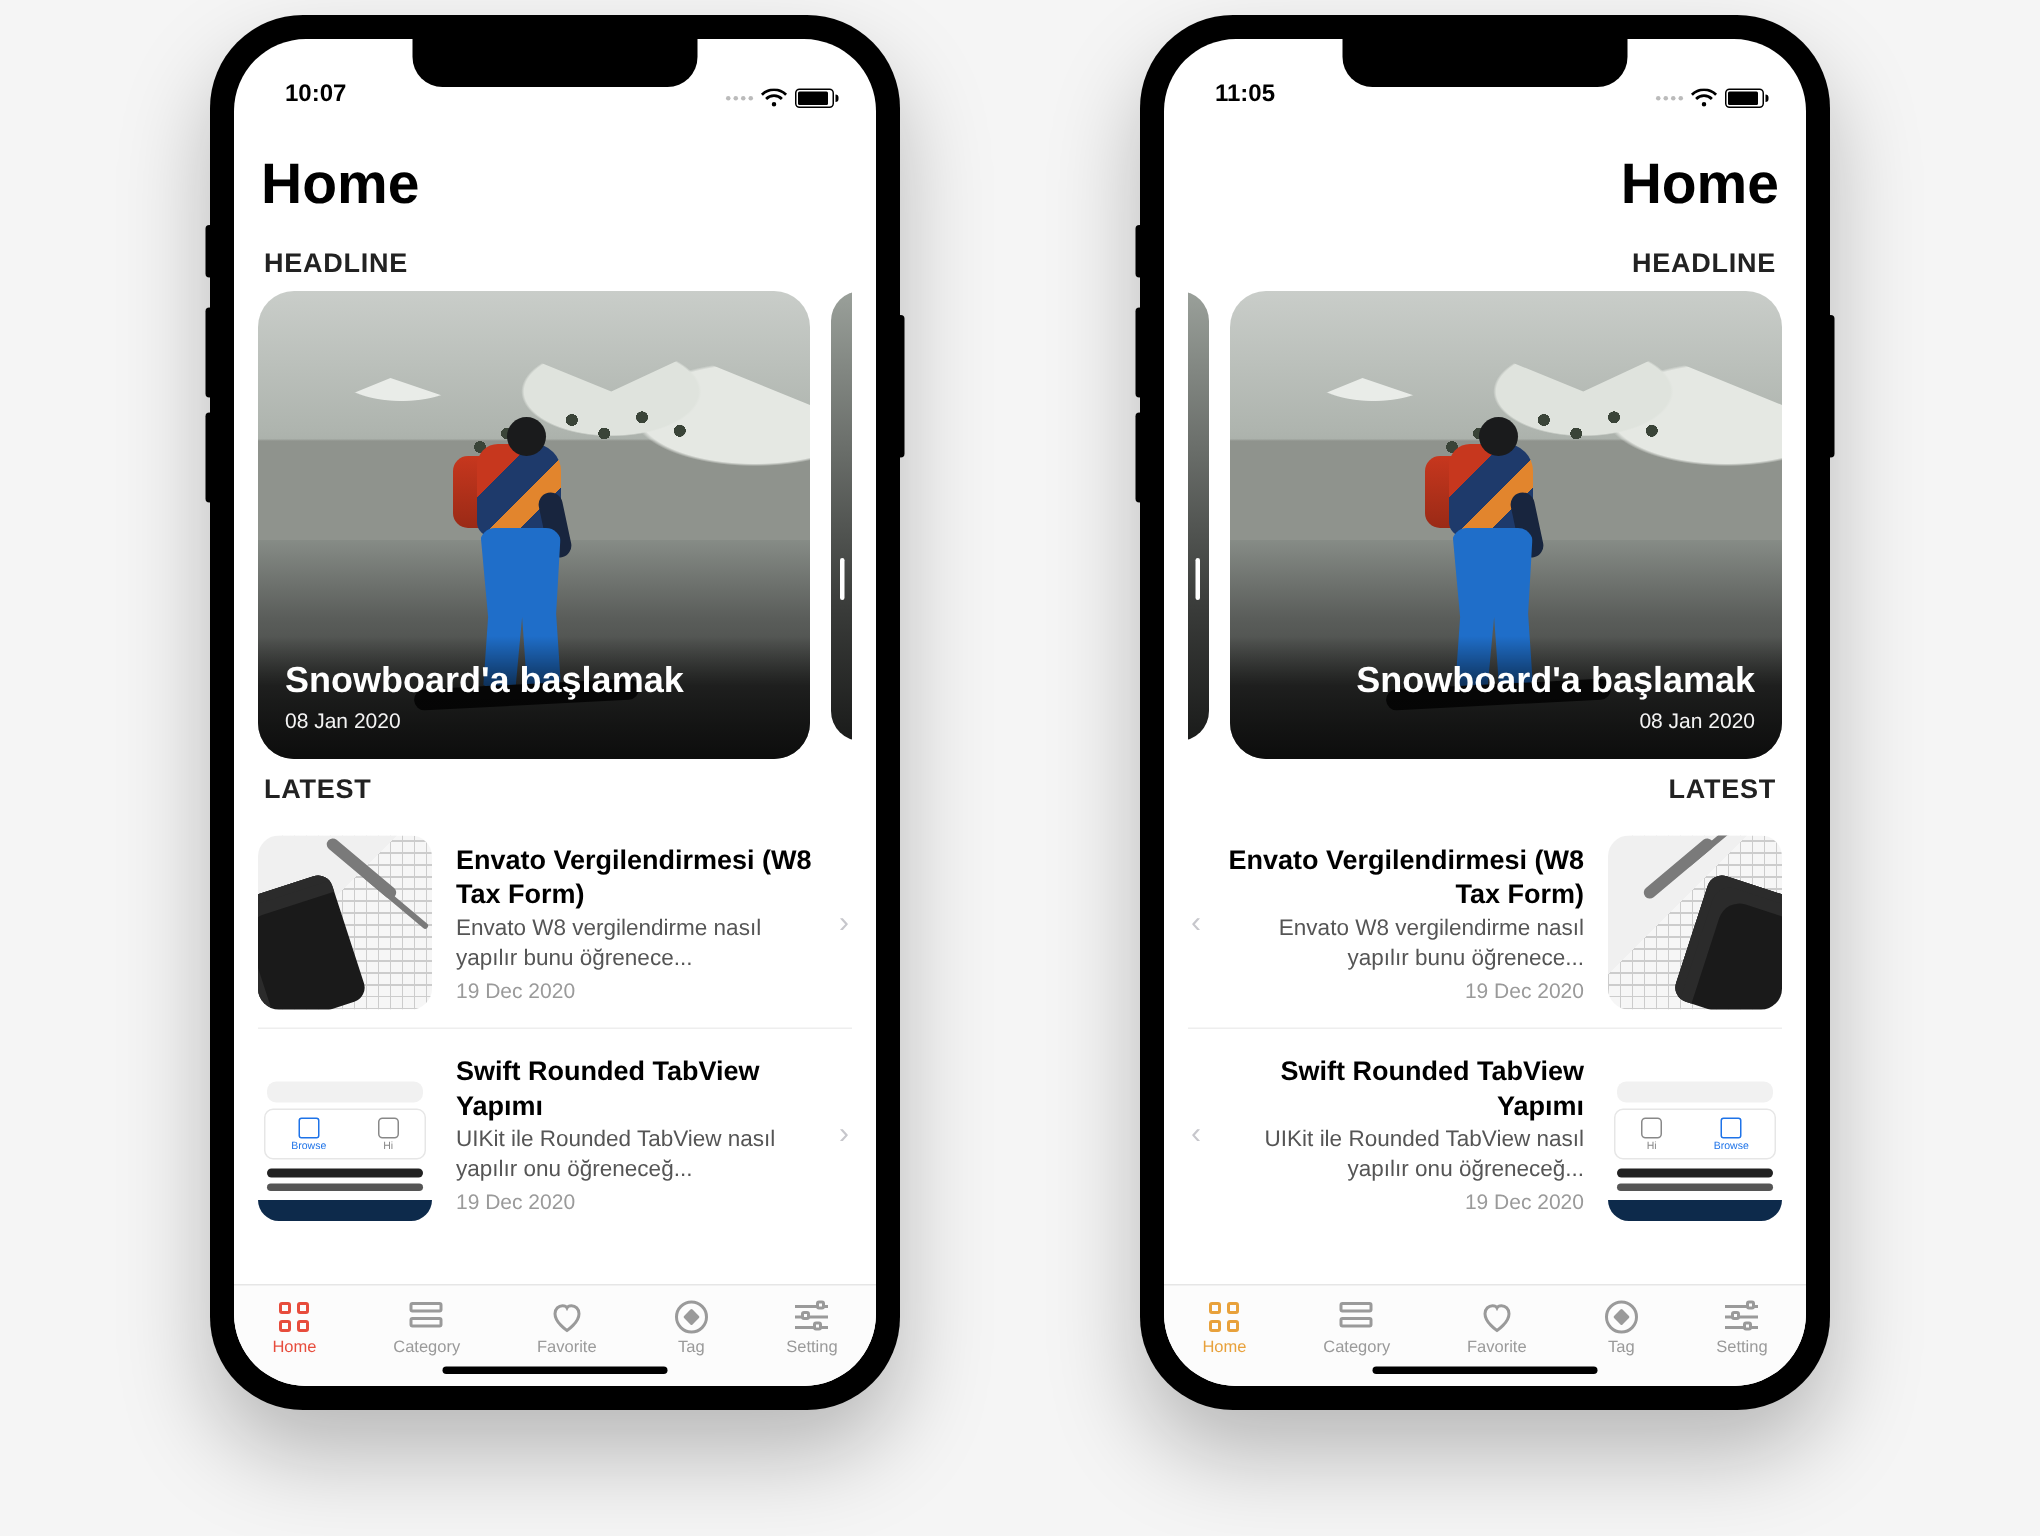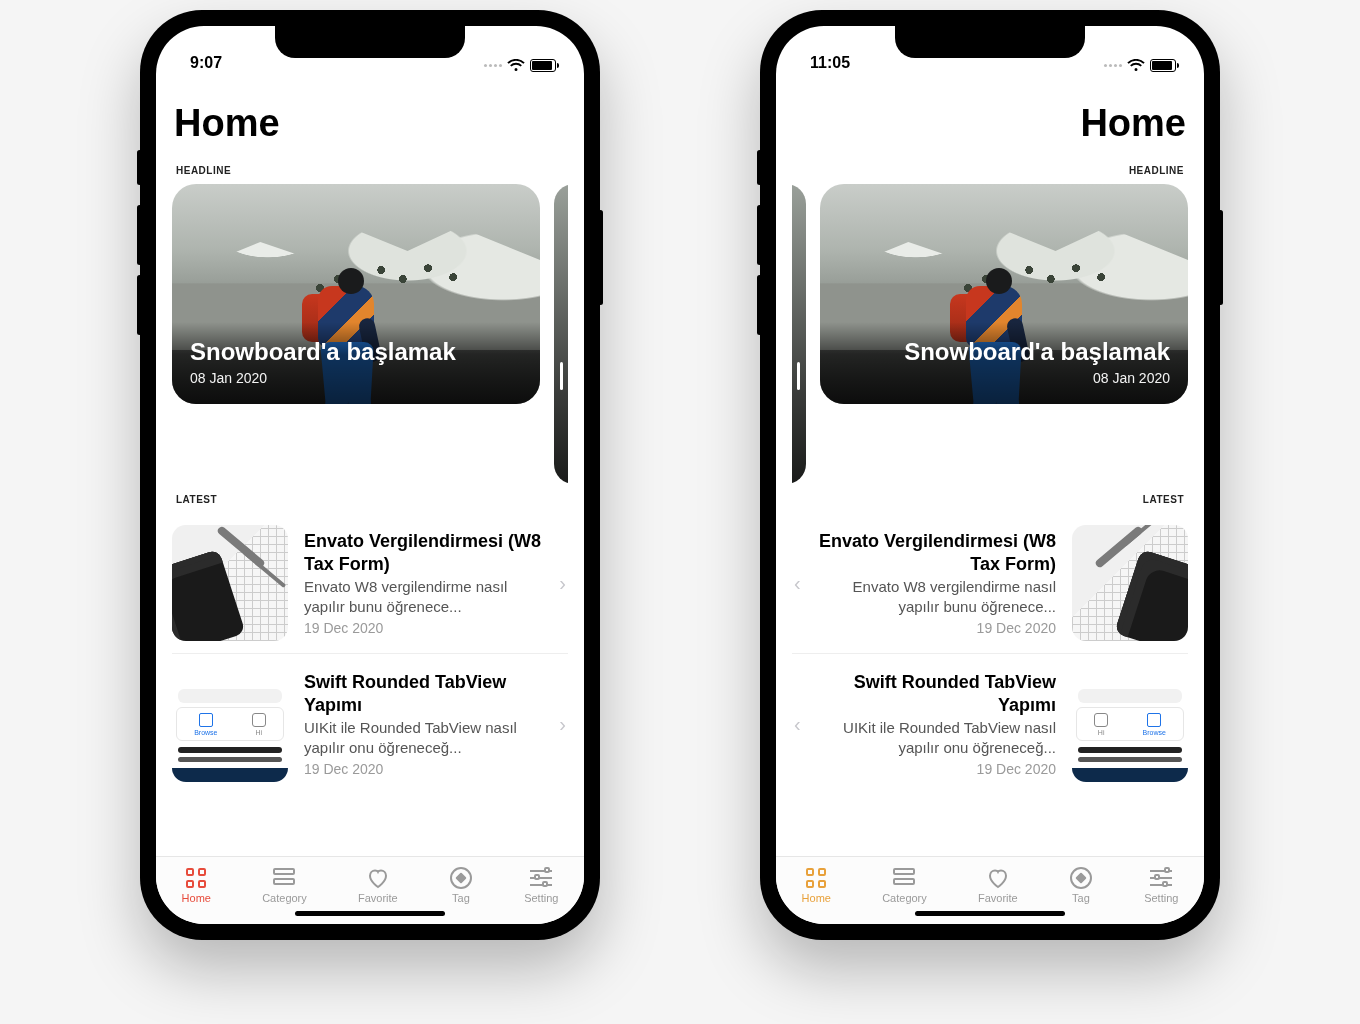--- a/index.html
+++ b/index.html
@@ -87,35 +87,35 @@
   .rtl .page-title, .rtl .section-header, .rtl .list-text { text-align: right; }
   .rtl .list-item { flex-direction: row-reverse; }
   .rtl .headline-overlay { text-align: right; }
 
   .page-title {
     font-size: 38px;
     font-weight: 800;
     padding: 28px 2px 10px;
   }
   .section-header {
-    font-size: 10px;
+    font-size: 18px;
     font-weight: 600;
     letter-spacing: 0.5px;
     color: #222;
     padding: 10px 4px 8px;
   }
 
   .headline-scroller {
     display: flex;
     gap: 14px;
     overflow: hidden;
   }
   .headline-card {
     flex: 0 0 368px;
-    height: 220px;
+    height: 312px;
     border-radius: 24px;
     position: relative;
     overflow: hidden;
   }
   .headline-bg {
     position:absolute; inset:0;
     background: linear-gradient(180deg, #c9cdc9 0%, #aeb4ae 30%, #949a94 48%, #5a5d5a 70%, #2a2b2a 100%);
   }
   .mountain {
     position:absolute; top:16px; left:0; right:0; height:150px;
@@ -258,21 +258,21 @@
 <div class="phone-frame">
   <div class="phone-side-btn btn-left1"></div>
   <div class="phone-side-btn btn-left2"></div>
   <div class="phone-side-btn btn-left3"></div>
   <div class="phone-side-btn btn-right"></div>
   <div class="screen">
     <div class="notch"></div>
     <div class="home-indicator"></div>
 
     <div class="status-bar">
-      <span>9:07</span>
+      <span>10:07</span>
       <div class="status-right">
         <div class="signal-dots">
             <span class="sdot"></span>
             <span class="sdot"></span>
             <span class="sdot"></span>
             <span class="sdot"></span>
           </div>
         <svg width="18" height="13" viewBox="0 0 18 13">
             <path d="M9 12 a1.5 1.5 0 1 0 0-3 a1.5 1.5 0 0 0 0 3 M4.4 7.6 a6.5 6.5 0 0 1 9.2 0 l1.3-1.3 a8.3 8.3 0 0 0-11.8 0z M1.6 4.8 a10.5 10.5 0 0 1 14.8 0 l1.3-1.3 a12.3 12.3 0 0 0-17.4 0z" fill="#000"></path>
           </svg>

